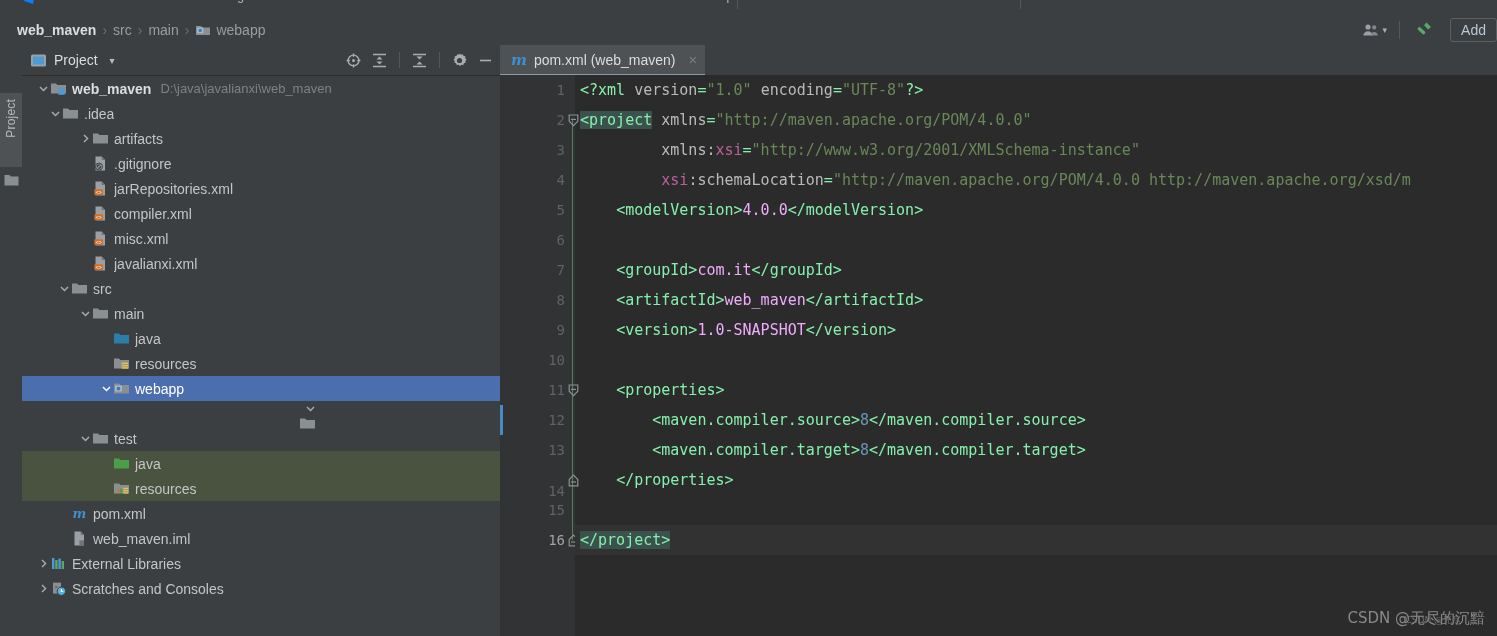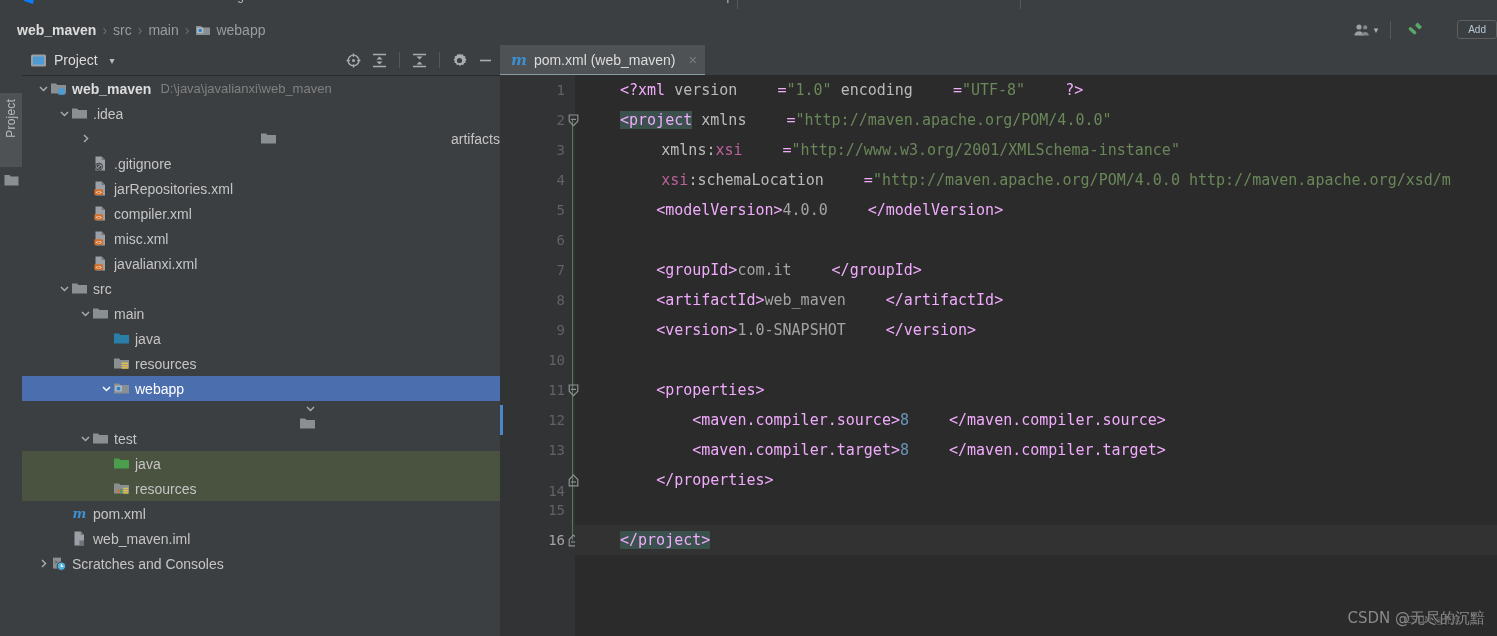--- a/index.html
+++ b/index.html
@@ -19,22 +19,22 @@
   
   .navbar{position:absolute;left:0;top:14px;width:1497px;height:31px;background:#3c3f41;
           border-bottom:1px solid #2b2b2b;display:flex;align-items:center;}
   .crumbs{display:flex;align-items:center;padding-left:12px;gap:0px;}
   .crumb{font-size:14px;color:#9a9d9e;padding:0 5px;white-space:nowrap;display:flex;align-items:center;gap:5px;}
   .crumb.first{color:#dddddd;font-weight:bold;}
   .crumb-sep{color:#6e7273;font-size:14px;padding:0 1px;}
   .navbar-right{margin-left:auto;display:flex;align-items:center;gap:0px;padding-right:0px;height:100%;}
   .nb-btn{display:flex;align-items:center;gap:3px;padding:0 8px;height:31px;}
   .vsep{width:1px;height:18px;background:#555857;margin:0 4px;}
-  .addbtn{border:1px solid #5e6060;border-radius:3px;color:#b7c7d6;font-size:10px;
-          padding:3px 10px;margin-left:24px;background:#3c3f41;white-space:nowrap;}
+  .addbtn{border:1px solid #5e6060;border-radius:3px;color:#b7c7d6;font-size:14px;
+          padding:3px 10px;margin-left:8px;background:#3c3f41;white-space:nowrap;}
 
   
   .toolstrip{position:absolute;left:0;top:45px;width:22px;height:591px;background:#3c3f41;
              border-right:1px solid #2b2b2b;}
   .vtab{position:absolute;left:0;top:48px;width:22px;height:74px;background:#4e5254;}
   .vtab span{display:block;writing-mode:vertical-rl;transform:rotate(180deg);
              font-size:12px;color:#bbbbbb;margin:6px auto 0;letter-spacing:.2px;}
   .tsicon{position:absolute;left:4px;top:128px;}
 
   
@@ -68,25 +68,25 @@
   .ln{position:absolute;right:0;width:62px;text-align:right;padding-right:10px;
       font-family:"DejaVu Sans Mono","Liberation Mono",monospace;font-size:14px;color:#606366;height:30px;line-height:30px;}
   .ln.cur{color:#a4a3a3;}
   .fold-line{position:absolute;left:72px;width:1px;background:#599e5e;opacity:.75;}
   .change-bar{position:absolute;left:0;width:3px;background:#4a88c7;}
 
   .code{position:absolute;left:75px;top:0;width:922px;height:561px;
         font-family:"DejaVu Sans Mono","Liberation Mono",monospace;font-size:15px;white-space:pre;}
   .cl{height:30px;line-height:30px;padding-left:5px;}
   .cl.caret{background:#323232;}
-  .tg{color:#f0abfc;margin-left:40px;}            
+  .tg{color:#86efac;}            
   .at{color:#bababa;}            
   .ns{color:#b9629a;}            
   .st{color:#6a8759;}            
-  .tx{color:#a3a3a3;}            
+  .tx{color:#f0abfc;}            
   .num{color:#6897bb;}
   .hl{background:#3b514d;}       
 
   .watermark{position:absolute;right:12px;bottom:8px;font-size:15px;color:#9a9a9a;opacity:.85;
              font-family:"DejaVu Sans",sans-serif;white-space:nowrap;}
   .watermark .sub{position:absolute;left:58px;top:5px;font-size:9px;color:#8e8e8e;opacity:.8;}
 </style>
 </head>
 <body>
 
@@ -208,34 +208,34 @@
         </span>
         <span class="ic">
           <svg width="17" height="17" viewBox="0 0 17 17">
             <path d="M1 3.4 h5 l1.5 1.7 H16 v8.5 H1 Z" fill="#8a8f91"></path>
             <rect x="8.4" y="8.4" width="6.4" height="6.4" fill="#4e9bd4"></rect>
           </svg>
         </span>
         <span class="lbl bold">web_maven</span>
         <span class="path">D:\java\javalianxi\web_maven</span>
       </div>
-      <div class="row" style="padding-left: 35px;">
+      <div class="row" style="padding-left: 26px;">
         <span class="arrow">
           <svg width="11" height="11" viewBox="0 0 11 11">
             <path d="M2 4 L5.5 7.6 L9 4" fill="none" stroke="#a9adb0" stroke-width="1.4"></path>
           </svg>
         </span>
         <span class="ic">
           <svg width="17" height="17" viewBox="0 0 17 17">
             <path d="M1 3.4 h5 l1.5 1.7 H16 v8.5 H1 Z" fill="#8a8f91"></path>
           </svg>
         </span>
         <span class="lbl">.idea</span>
       </div>
-      <div class="row" style="padding-left: 56px; justify-content: space-between;">
+      <div class="row" style="padding-left: 56px;">
         <span class="arrow">
           <svg width="11" height="11" viewBox="0 0 11 11">
             <path d="M4 2 L7.6 5.5 L4 9" fill="none" stroke="#a9adb0" stroke-width="1.4"></path>
           </svg>
         </span>
         <span class="ic">
           <svg width="17" height="17" viewBox="0 0 17 17">
             <path d="M1 3.4 h5 l1.5 1.7 H16 v8.5 H1 Z" fill="#8a8f91"></path>
           </svg>
         </span>
@@ -425,20 +425,36 @@
       <div class="row" style="padding-left: 35px;">
         <span class="arrow"></span>
         <span class="ic">
           <svg width="17" height="17" viewBox="0 0 17 17">
             <path d="M3.5 1.6 h6.2 l3.3 3.3 v10.5 h-9.5 Z" fill="#9aa0a6"></path>
             <path d="M9.7 1.6 v3.3 h3.3 Z" fill="#6e7477"></path>
             <rect x="8.4" y="10.4" width="4.6" height="4.6" fill="#6f7478"></rect>
           </svg>
         </span>
         <span class="lbl">web_maven.iml</span>
+      </div>
+      <div class="row" style="padding-left: 14px;">
+        <span class="arrow">
+          <svg width="11" height="11" viewBox="0 0 11 11">
+            <path d="M4 2 L7.6 5.5 L4 9" fill="none" stroke="#a9adb0" stroke-width="1.4"></path>
+          </svg>
+        </span>
+        <span class="ic">
+          <svg width="17" height="17" viewBox="0 0 17 17">
+            <rect x="2" y="3" width="2.4" height="11" fill="#4e9bd4"></rect>
+            <rect x="5.2" y="5" width="2.4" height="9" fill="#59a869"></rect>
+            <rect x="8.4" y="3.6" width="2.4" height="10.4" fill="#4e9bd4"></rect>
+            <rect x="11.6" y="6" width="2.4" height="8" fill="#59a869"></rect>
+          </svg>
+        </span>
+        <span class="lbl">External Libraries</span>
       </div>
       <div class="row" style="padding-left: 14px;">
         <span class="arrow">
           <svg width="11" height="11" viewBox="0 0 11 11">
             <path d="M4 2 L7.6 5.5 L4 9" fill="none" stroke="#a9adb0" stroke-width="1.4"></path>
           </svg>
         </span>
         <span class="ic">
           <svg width="17" height="17" viewBox="0 0 17 17">
             <path d="M3 2.6 h8 v11 h-8 Z" fill="#8a8f91"></path>

